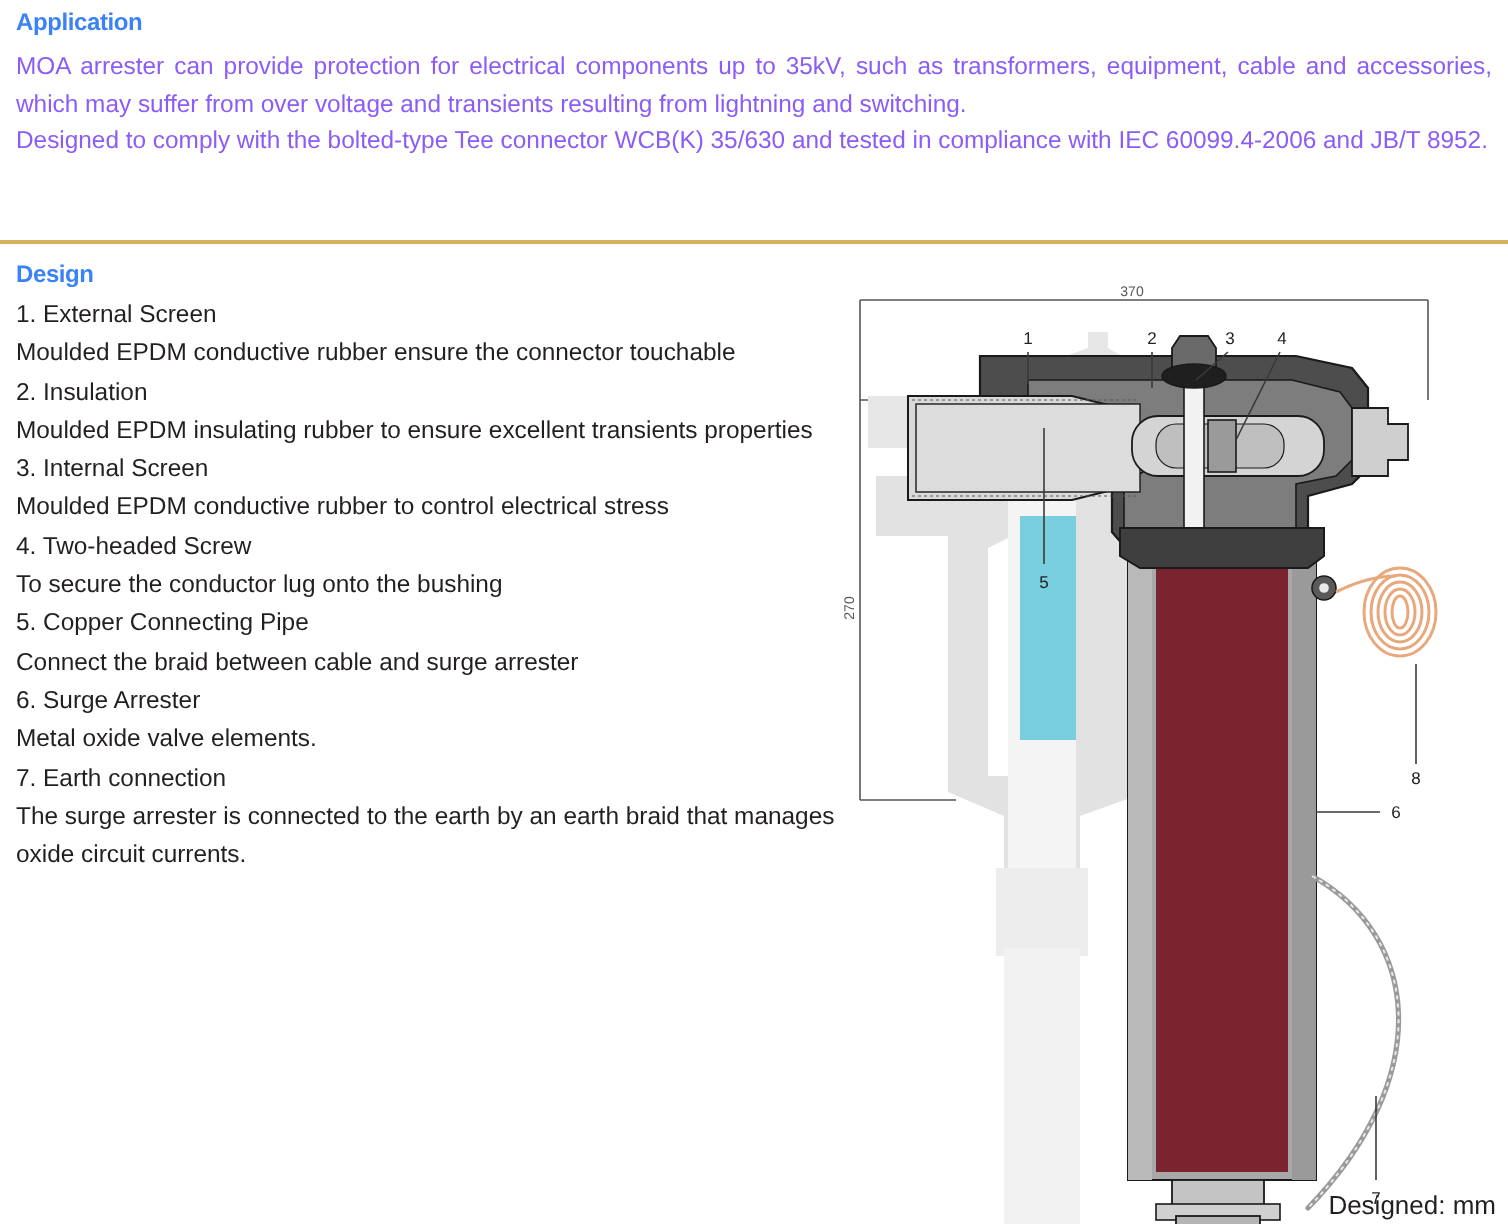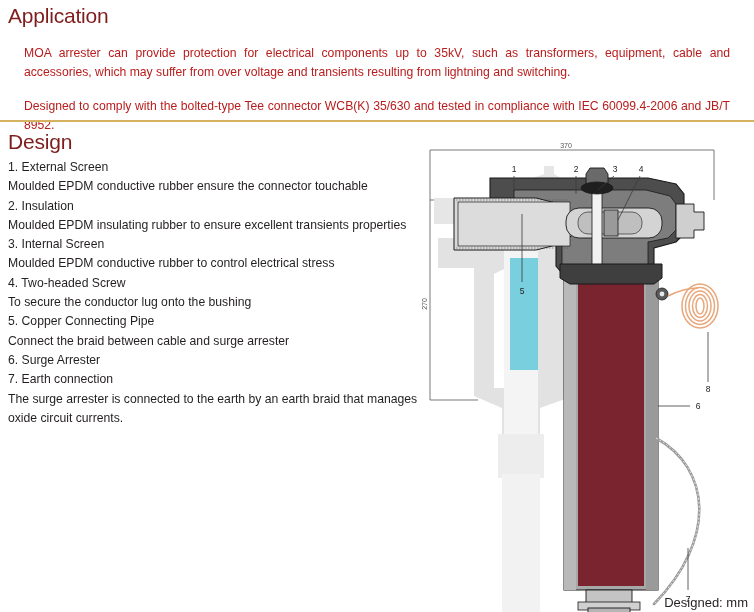--- a/index.html
+++ b/index.html
@@ -11,44 +11,44 @@
     width: 754px;
     height: 612px;
     position: relative;
     font-family: "Liberation Sans", sans-serif;
     color: #231f20;
     overflow: hidden;
   }
 
   
   .section-title {
-    font-size: 21px;
-    font-weight: normal;
-    color: #7f1d1d;
+    font-size: 12px;
+    font-weight: bold;
+    color: #3b82f6;
     letter-spacing: -0.2px;
   }
 
   .gold-rule {
     width: 100%;
     height: 2px;
     background: #d6b15f;
   }
 
   
   #application-section {
     position: absolute;
     left: 8px; top: 4px; width: 738px;
   }
   #application-section .section-title { margin: 0 0 6px 0; }
 
   .app-para {
     font-size: 12.2px;
     line-height: 18.5px;
-    color: #b91c1c;
-    margin: 16px;
+    color: #8b5cf6;
+    margin: 0;
   }
   .app-para.justify { text-align: justify; }
 
   
   #section-divider {
     position: absolute;
     left: 0; top: 120px; width: 754px;
   }
 
   
@@ -119,20 +119,21 @@
     <li class="design-entry">
       <div class="design-term">4. Two-headed Screw</div>
       <div class="design-desc">To secure the conductor lug onto the bushing</div>
     </li>
     <li class="design-entry">
       <div class="design-term">5. Copper Connecting Pipe</div>
       <div class="design-desc">Connect the braid between cable and surge arrester</div>
     </li>
     <li class="design-entry">
       <div class="design-term">6. Surge Arrester</div>
+      <div class="design-desc">Metal oxide valve elements.</div>
     </li>
     <li class="design-entry">
       <div class="design-term">7. Earth connection</div>
       <div class="design-desc">The surge arrester is connected to the earth by an earth braid that manages oxide circuit currents.</div>
     </li>
   </ul>
 </div>
 
 <div id="drawing-figure">
   <svg id="drawing-svg" width="336" height="474" viewBox="0 0 336 474">

